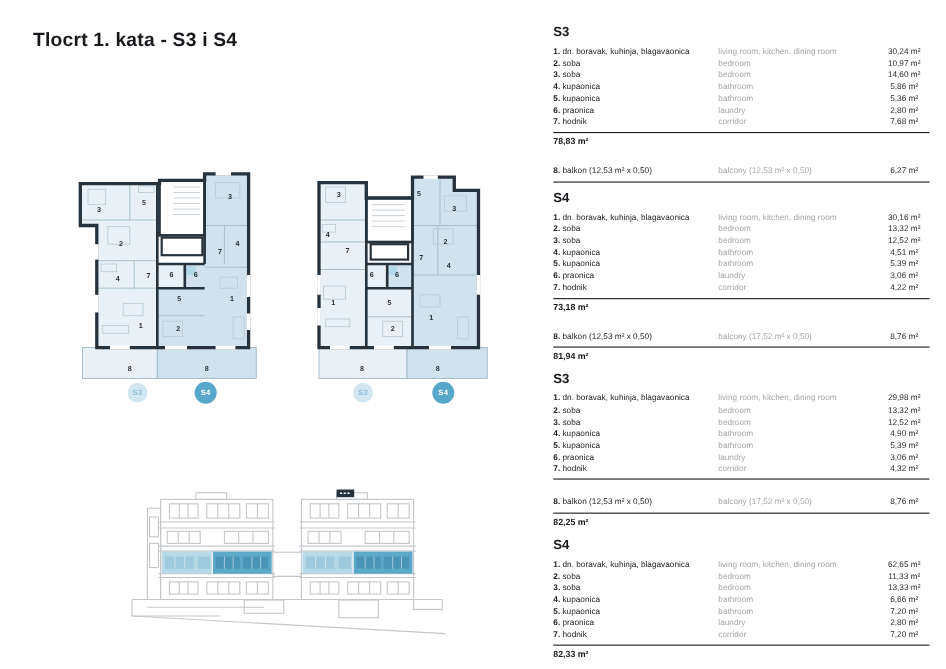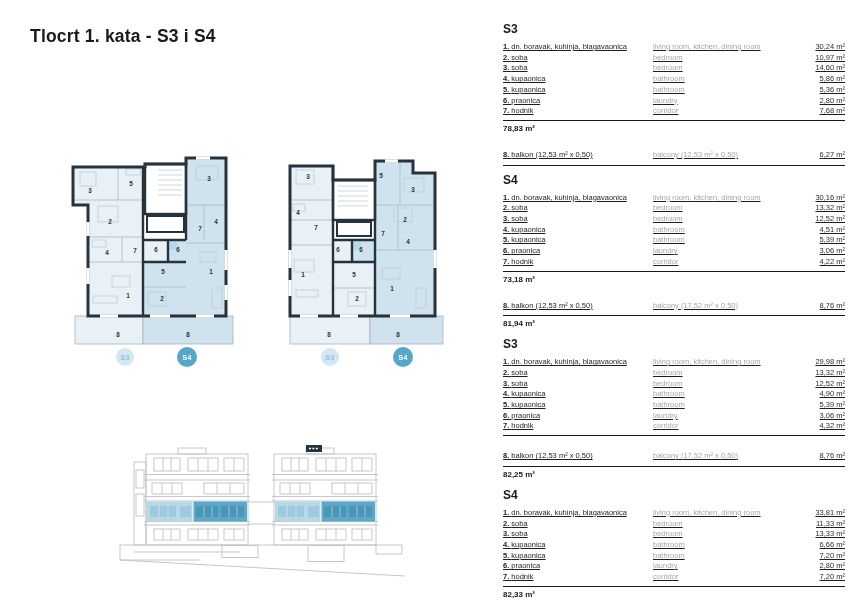--- a/index.html
+++ b/index.html
@@ -14,25 +14,25 @@
   .room-label{font:700 6.5px "Liberation Sans",sans-serif;fill:#26323c;text-anchor:middle;}
   
   .badge{position:absolute;border-radius:50%;display:flex;align-items:center;justify-content:center;
          font-size:7px;font-weight:800;letter-spacing:.2px;}
   .badge.s3{width:18px;height:18px;background:#d2e7f2;color:#8abedb;}
   .badge.s4{width:20px;height:20px;background:#57a7cb;color:#ffffff;}
   
   .tables{position:absolute;left:503px;top:22px;width:342px;}
   .unit{margin-bottom:7px;}
   .u-name{font-size:12px;font-weight:800;margin:0 0 6px 0;color:#17191d;}
-  .row{display:flex;font-size:7.5px;line-height:10.7px;color:#1d1f23;text-decoration:underline;}
+  .row{display:flex;font-size:7.5px;line-height:10.7px;color:#1d1f23;}
   .row .c1{width:150px;}
   .row .c1 b{font-weight:700;}
   .row .c2{width:146px;color:#a6a6a6;}
-  .row .c3{flex:1;text-align:right;color:#2a2c30;}
+  .row .c3{flex:1;text-align:center;color:#2a2c30;}
   .hrule{border-top:1.7px solid #1a1a1a;margin-top:3px;}
   .hrule.thin{border-top-width:1.4px;margin-top:4px;}
   .u-subtotal,.u-total{font-size:8px;font-weight:800;padding-top:3px;height:11px;color:#17191d;}
   .u-balcony{margin-top:15px;}
 </style>
 </head>
 <body>
 
 <div class="canvas">
 
@@ -422,21 +422,21 @@
       <div class="hrule thin"></div>
       <div class="u-total">82,25 m²</div>
     </div>
 
     <div class="unit">
       <h3 class="u-name">S4</h3>
       <div class="u-rows">
           <div class="row">
             <span class="c1"><b>1. </b><span>dn. boravak, kuhinja, blagavaonica</span></span>
             <span class="c2">living room, kitchen, dining room</span>
-            <span class="c3">33,81 m²</span>
+            <span class="c3">62,65 m²</span>
           </div>
           <div class="row">
             <span class="c1"><b>2. </b><span>soba</span></span>
             <span class="c2">bedroom</span>
             <span class="c3">11,33 m²</span>
           </div>
           <div class="row">
             <span class="c1"><b>3. </b><span>soba</span></span>
             <span class="c2">bedroom</span>
             <span class="c3">13,33 m²</span>

